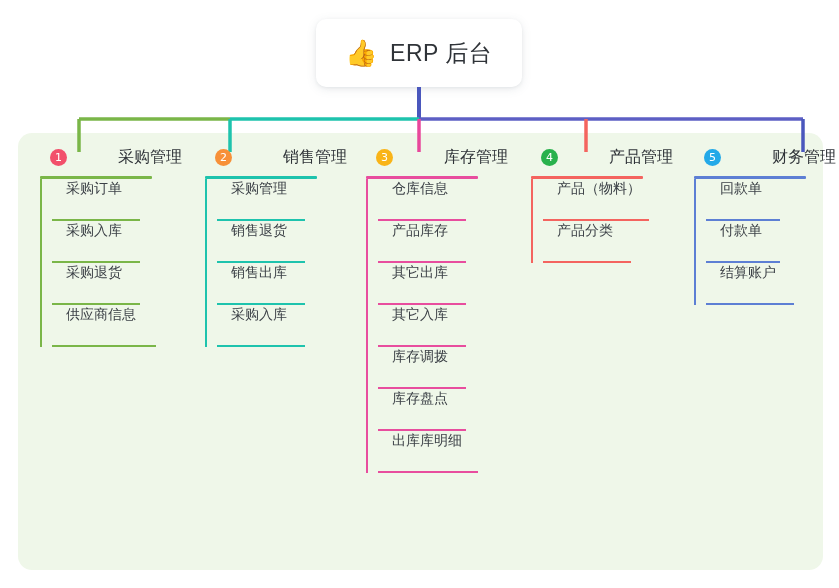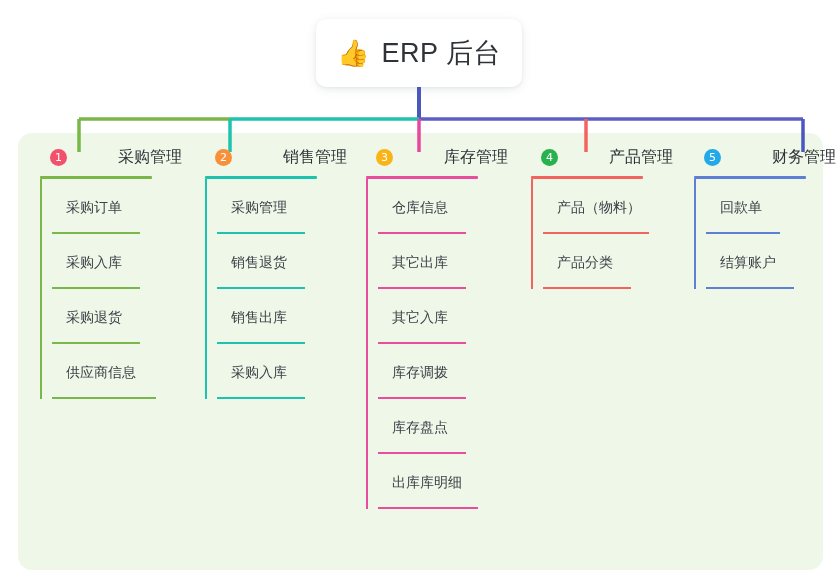--- a/index.html
+++ b/index.html
@@ -42,21 +42,21 @@
     display: flex;
     align-items: center;
     gap: 12px;
   }
   .root-emoji {
     font-size: 26px;
     line-height: 1;
     display: block;
   }
   .root-title {
-    font-size: 27px;
+    font-size: 23px;
     color: #2f3338;
     letter-spacing: 0.5px;
     white-space: nowrap;
   }
 
   
   .panel {
     position: absolute;
     left: 18px;
     top: 133px;
@@ -129,24 +129,24 @@
   }
   .spine {
     position: absolute;
     left: 0px;
     top: 0px;
     bottom: 0px;
     width: 2px;
   }
   .leaf {
     position: relative;
-    height: 55px;
+    height: 42px;
     box-sizing: border-box;
     display: flex;
-    align-items: center;
+    align-items: flex-start;
     padding-left: 14px;
   }
   .leaf-text {
     font-size: 14px;
     color: #3c4147;
     white-space: nowrap;
     line-height: 18px;
   }
   .leaf-rule {
     position: absolute;
@@ -240,20 +240,24 @@
           <span class="col-title">库存管理</span>
         </div>
         <div class="col-rule" style="background: rgb(232, 77, 158); width: 112px;"></div>
         <div class="leaves">
           <div class="spine" style="background: rgb(232, 77, 158);"></div>
           <div class="leaf">
             <span class="leaf-text">仓库信息</span>
             <div class="leaf-rule" style="background: rgb(232, 77, 158); width: 88px;"></div>
           </div>
           <div class="leaf">
+            <span class="leaf-text">产品库存</span>
+            <div class="leaf-rule" style="background: rgb(232, 77, 158); width: 88px;"></div>
+          </div>
+          <div class="leaf">
             <span class="leaf-text">其它出库</span>
             <div class="leaf-rule" style="background: rgb(232, 77, 158); width: 88px;"></div>
           </div>
           <div class="leaf">
             <span class="leaf-text">其它入库</span>
             <div class="leaf-rule" style="background: rgb(232, 77, 158); width: 88px;"></div>
           </div>
           <div class="leaf">
             <span class="leaf-text">库存调拨</span>
             <div class="leaf-rule" style="background: rgb(232, 77, 158); width: 88px;"></div>
@@ -292,20 +296,24 @@
           <span class="col-title">财务管理</span>
         </div>
         <div class="col-rule" style="background: rgb(93, 127, 212); width: 112px;"></div>
         <div class="leaves">
           <div class="spine" style="background: rgb(93, 127, 212);"></div>
           <div class="leaf">
             <span class="leaf-text">回款单</span>
             <div class="leaf-rule" style="background: rgb(93, 127, 212); width: 74px;"></div>
           </div>
           <div class="leaf">
+            <span class="leaf-text">付款单</span>
+            <div class="leaf-rule" style="background: rgb(93, 127, 212); width: 74px;"></div>
+          </div>
+          <div class="leaf">
             <span class="leaf-text">结算账户</span>
             <div class="leaf-rule" style="background: rgb(93, 127, 212); width: 88px;"></div>
           </div>
         </div>
       </div>
     </div>
 
 </div>
 
 </body></html>

